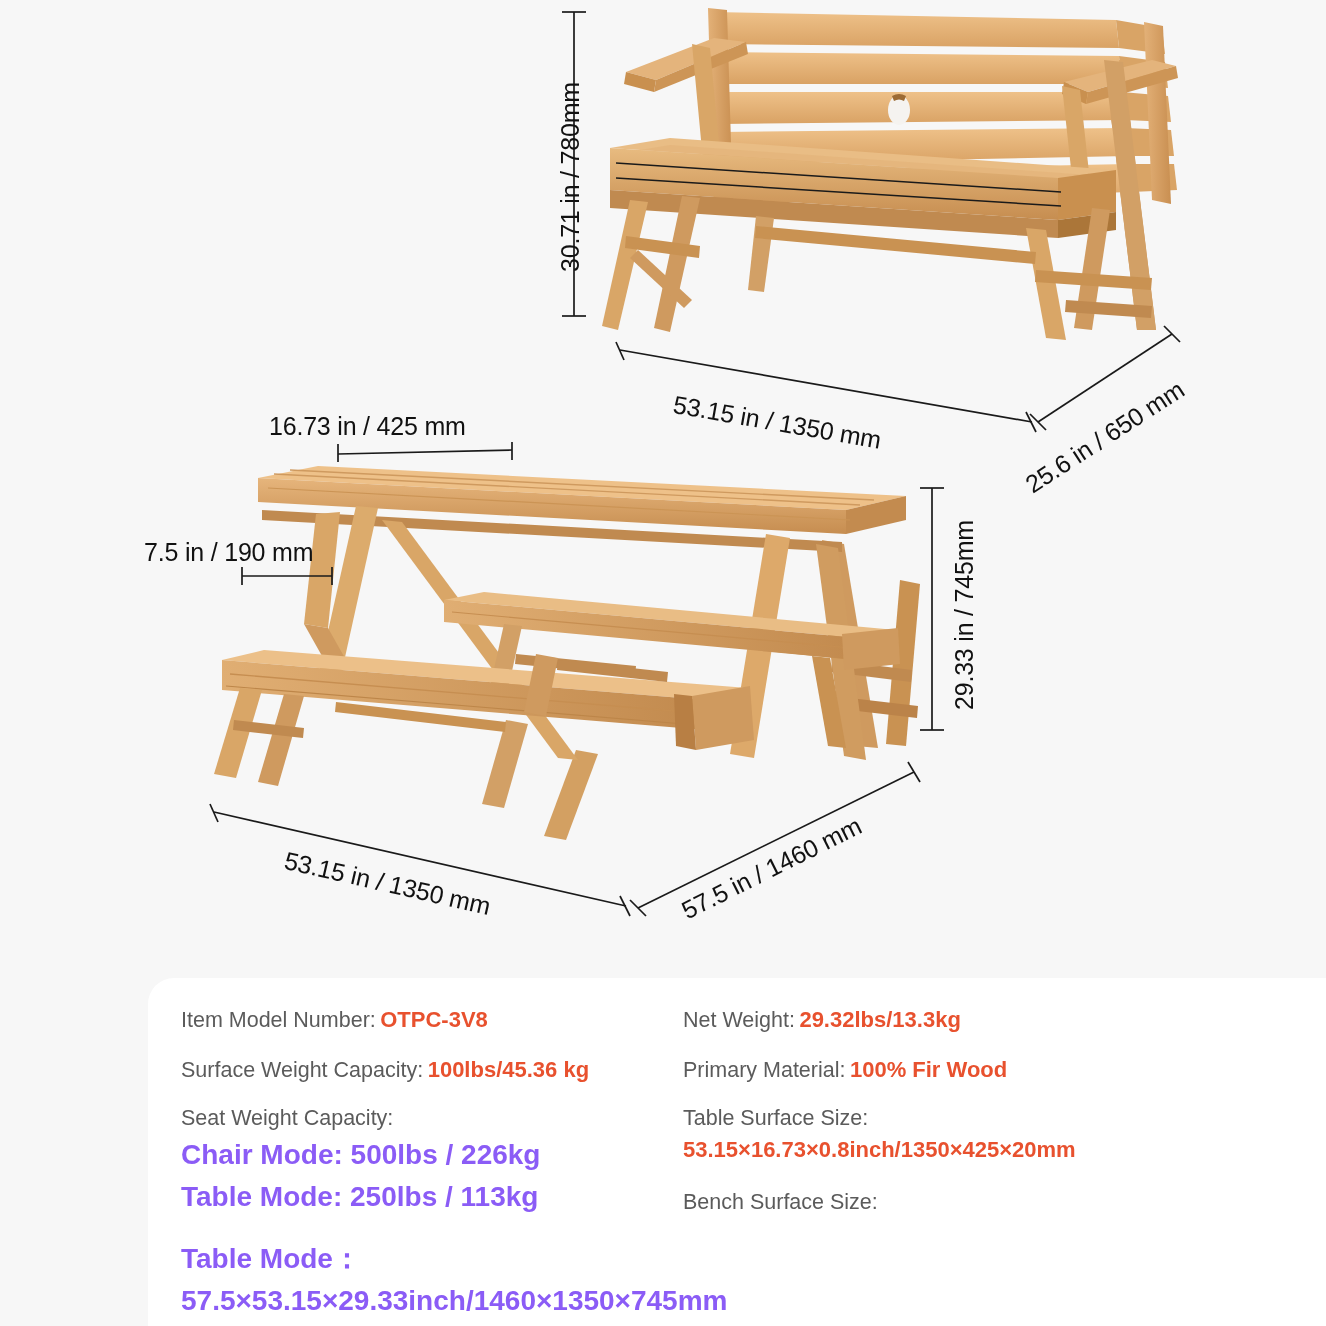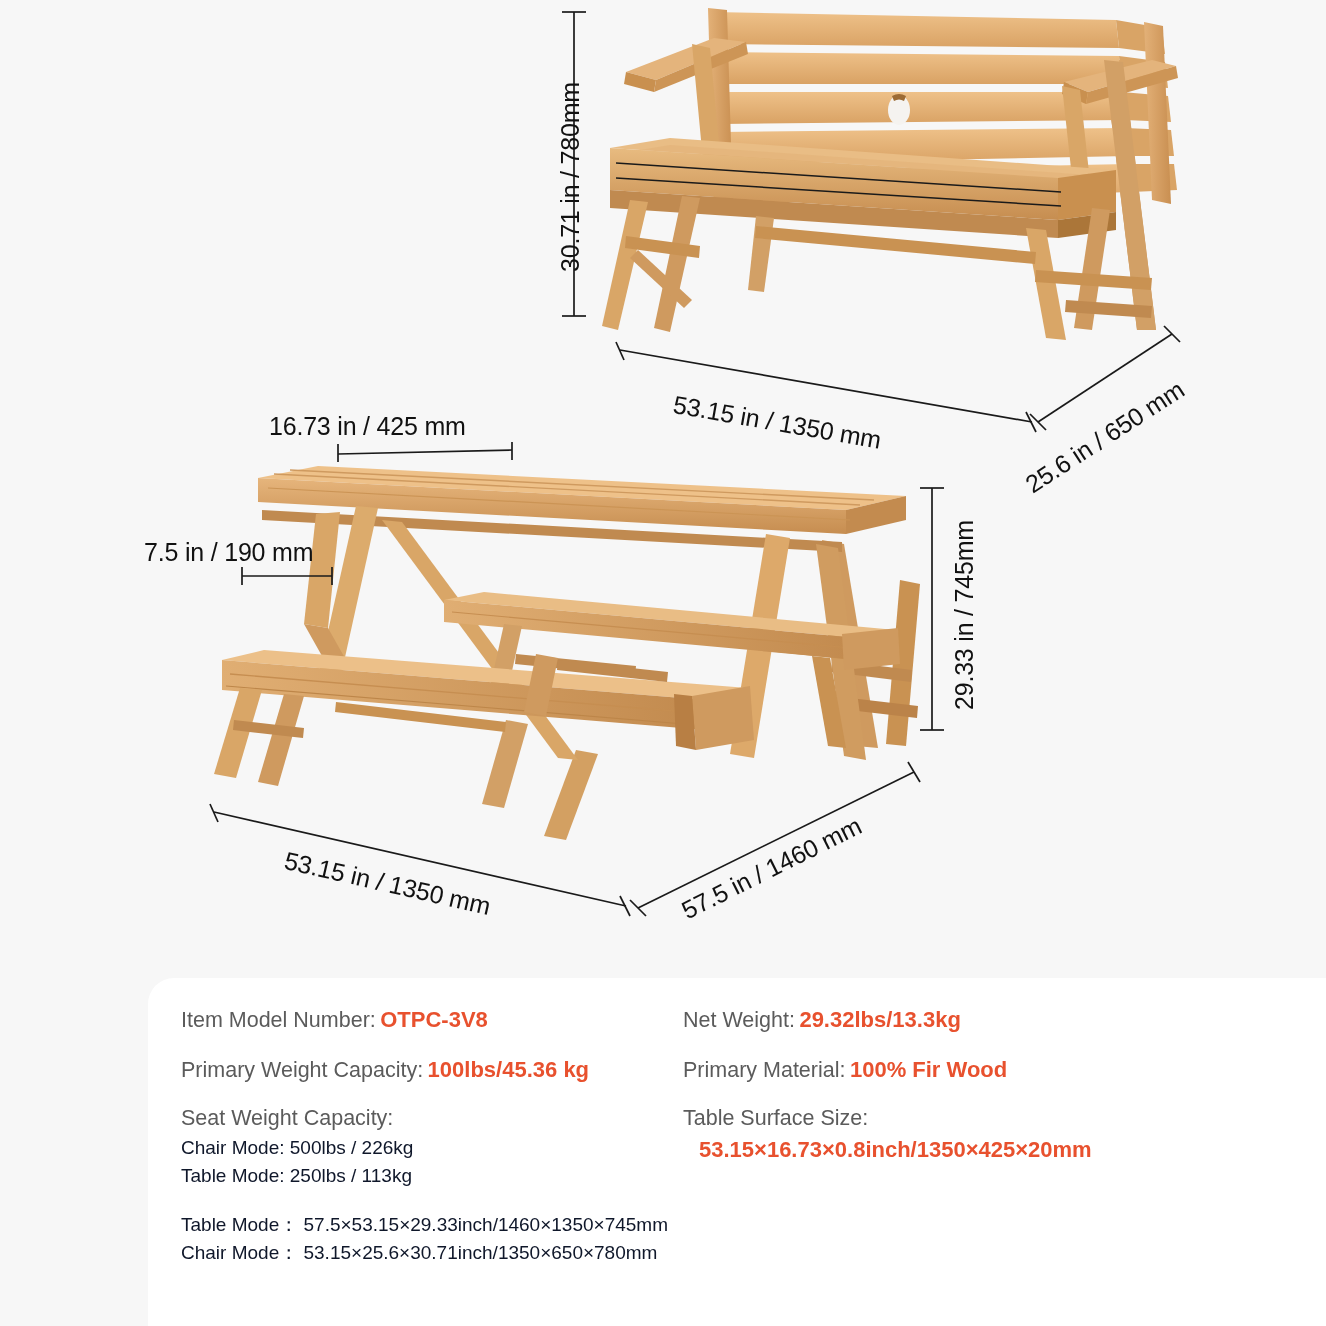--- a/index.html
+++ b/index.html
@@ -46,24 +46,23 @@
   .row-gap{margin-bottom:18px;}
   .lbl{
     font-size:21.5px;color:#5b5b5b;font-weight:400;
   }
   .val{
     font-size:22px;color:#e8512e;font-weight:700;
   }
   .valline{
     font-size:22px;color:#e8512e;font-weight:700;
     line-height:1.45;
-    margin-left:16px;
   }
   .modeline{
-    font-size:19px;color:#0f172a;font-weight:400;
+    font-size:28px;color:#8b5cf6;font-weight:700;
     line-height:1.5;
   }
 </style>
 </head>
 <body>
 
 <div class="stage">
 
   <svg style="position:absolute;left:596px;top:0px;" width="620" height="350" viewBox="0 0 620 350">
     <defs>
@@ -293,21 +292,21 @@
     <div class="spec-cols">
 
       <div class="col col-left">
 
         <div class="row row-gap">
           <span class="lbl">Item Model Number:</span>
           <span class="val">OTPC-3V8</span>
         </div>
 
         <div class="row row-gap">
-          <span class="lbl">Primary Weight Capacity:</span>
+          <span class="lbl">Surface Weight Capacity:</span>
           <span class="val">100lbs/45.36 kg</span>
         </div>
 
         <div class="row">
           <div class="lbl">Seat Weight Capacity:</div>
           <div class="modeline">Chair Mode: 500lbs / 226kg</div>
           <div class="modeline">Table Mode: 250lbs / 113kg</div>
         </div>
 
         <div class="row" style="margin-top:20px;">
@@ -327,19 +326,20 @@
           <span class="lbl">Primary Material:</span>
           <span class="val">100% Fir Wood</span>
         </div>
 
         <div class="row">
           <div class="lbl">Table Surface Size:</div>
           <div class="valline">53.15×16.73×0.8inch/1350×425×20mm</div>
         </div>
 
         <div class="row" style="margin-top:22px;">
+          <div class="lbl">Bench Surface Size:</div>
         </div>
       </div>
 
     </div>
   </div>
 
 </div>
 
 </body></html>

